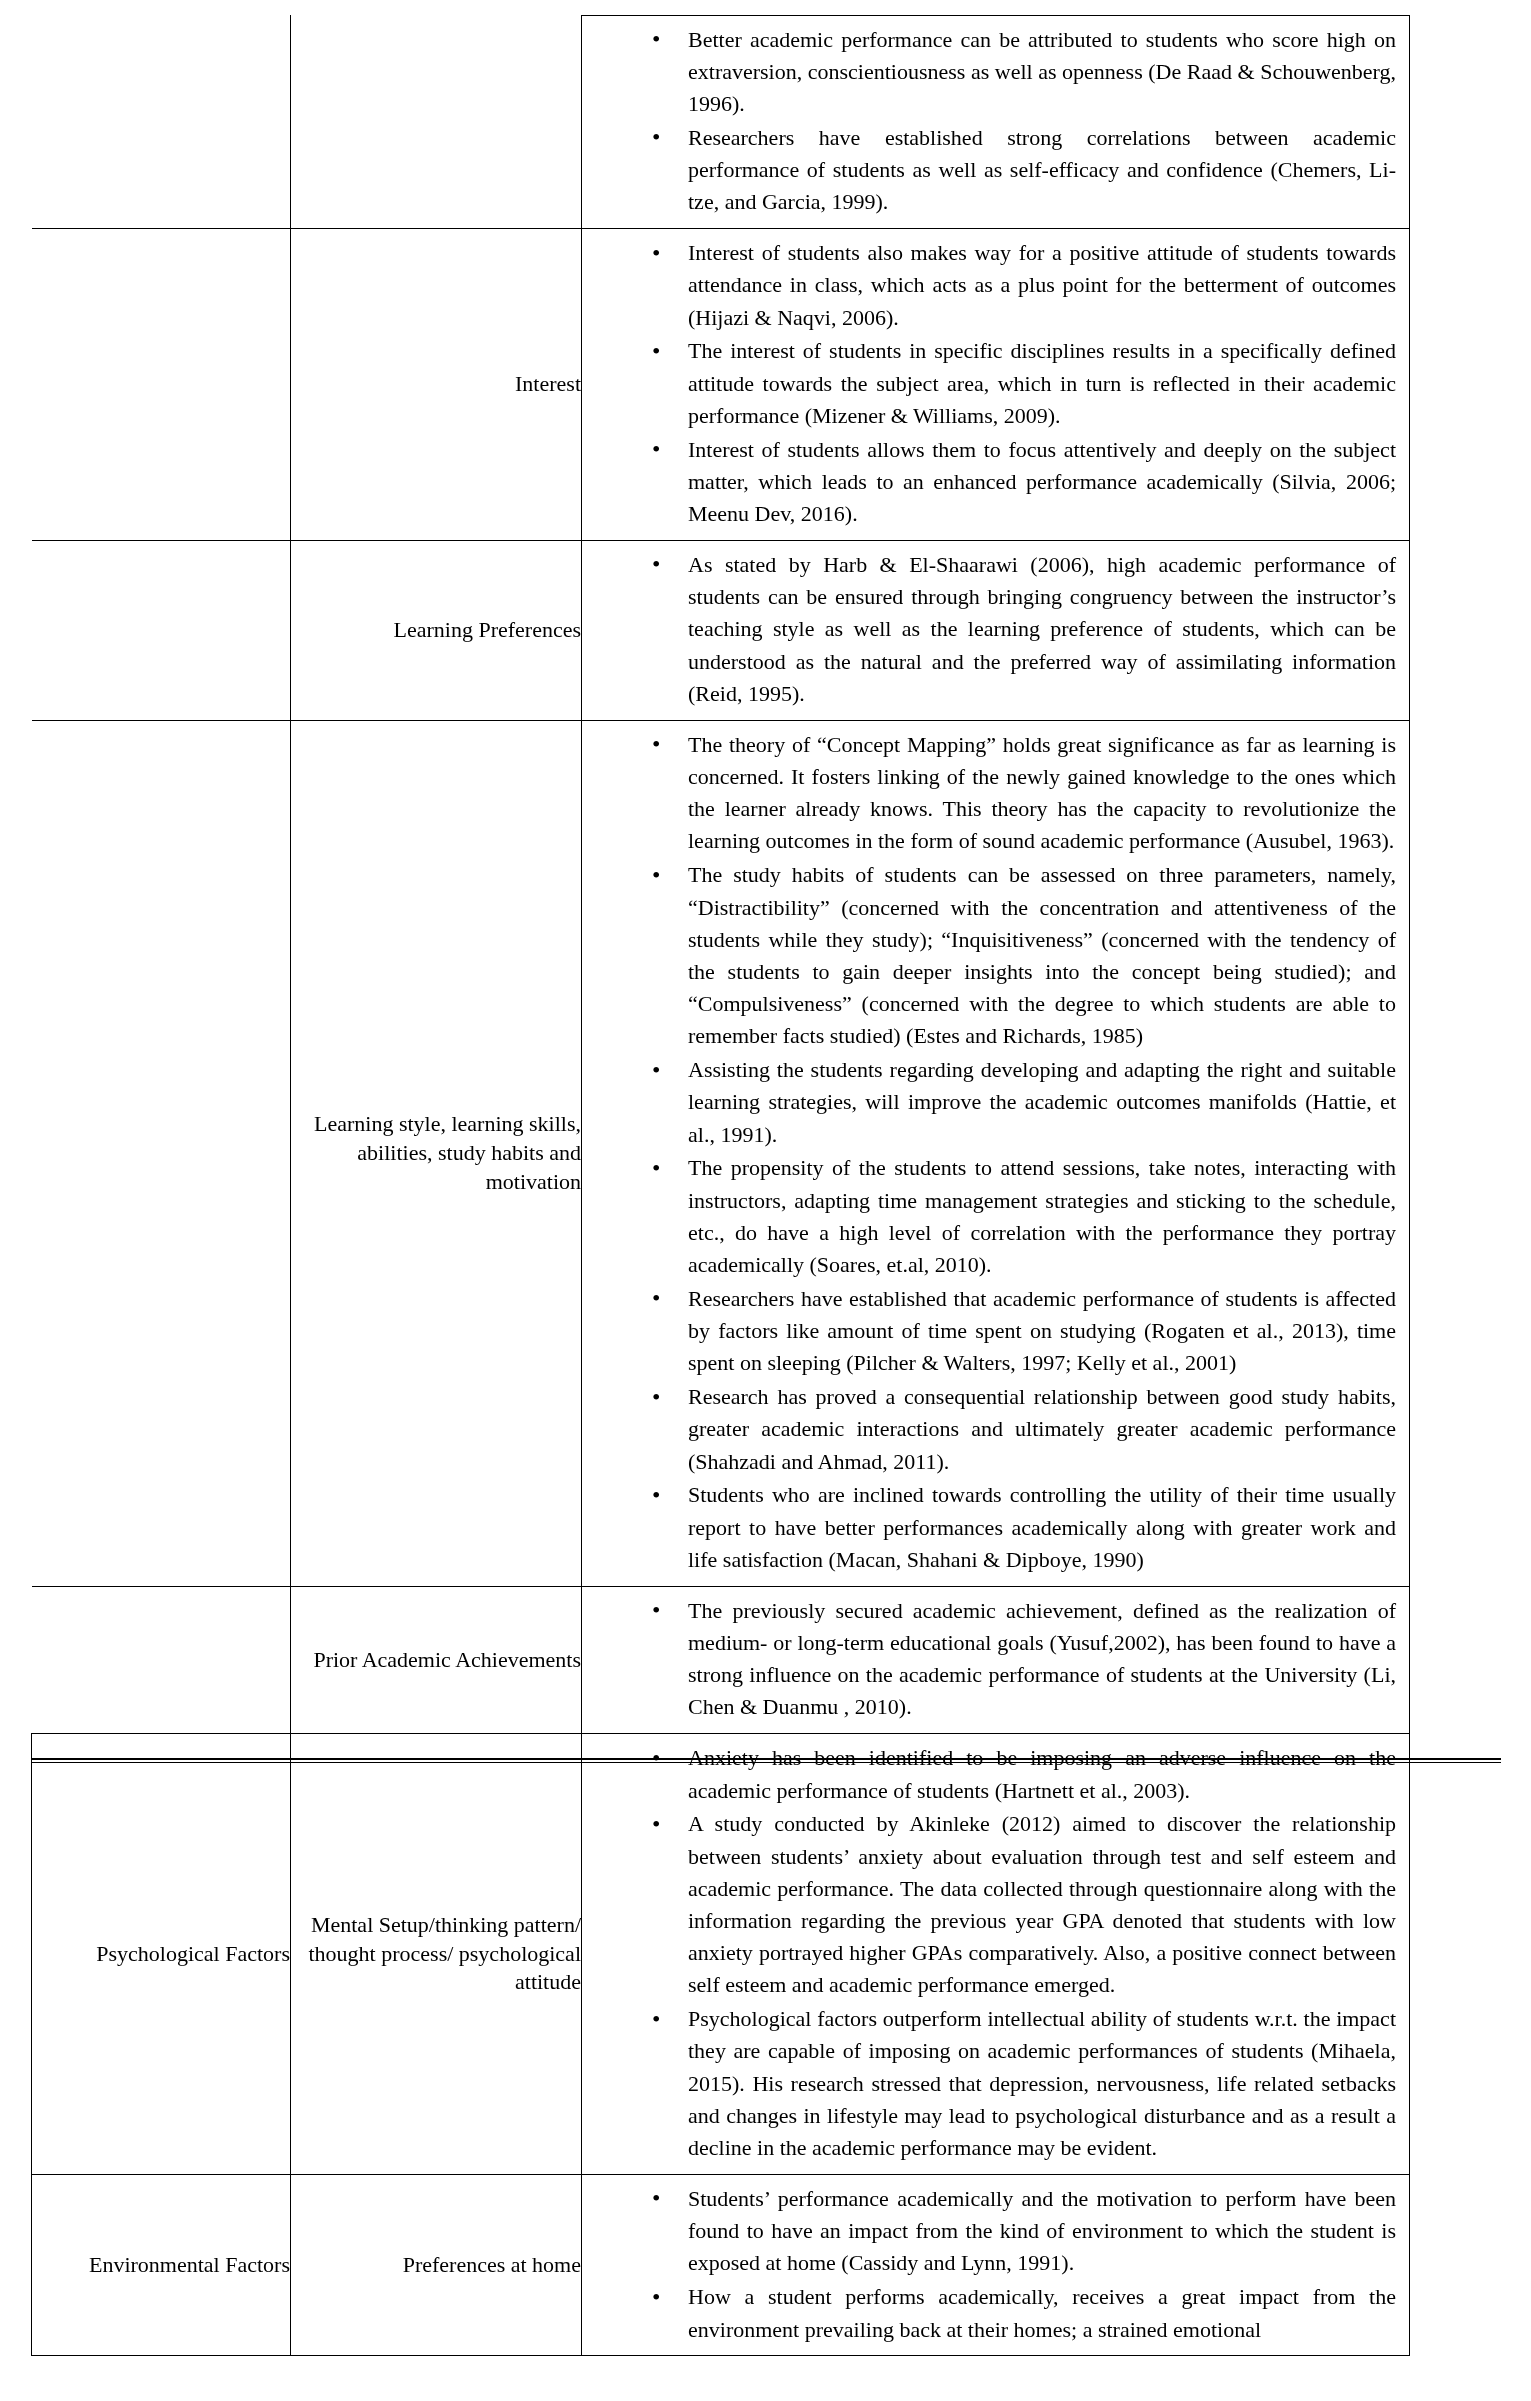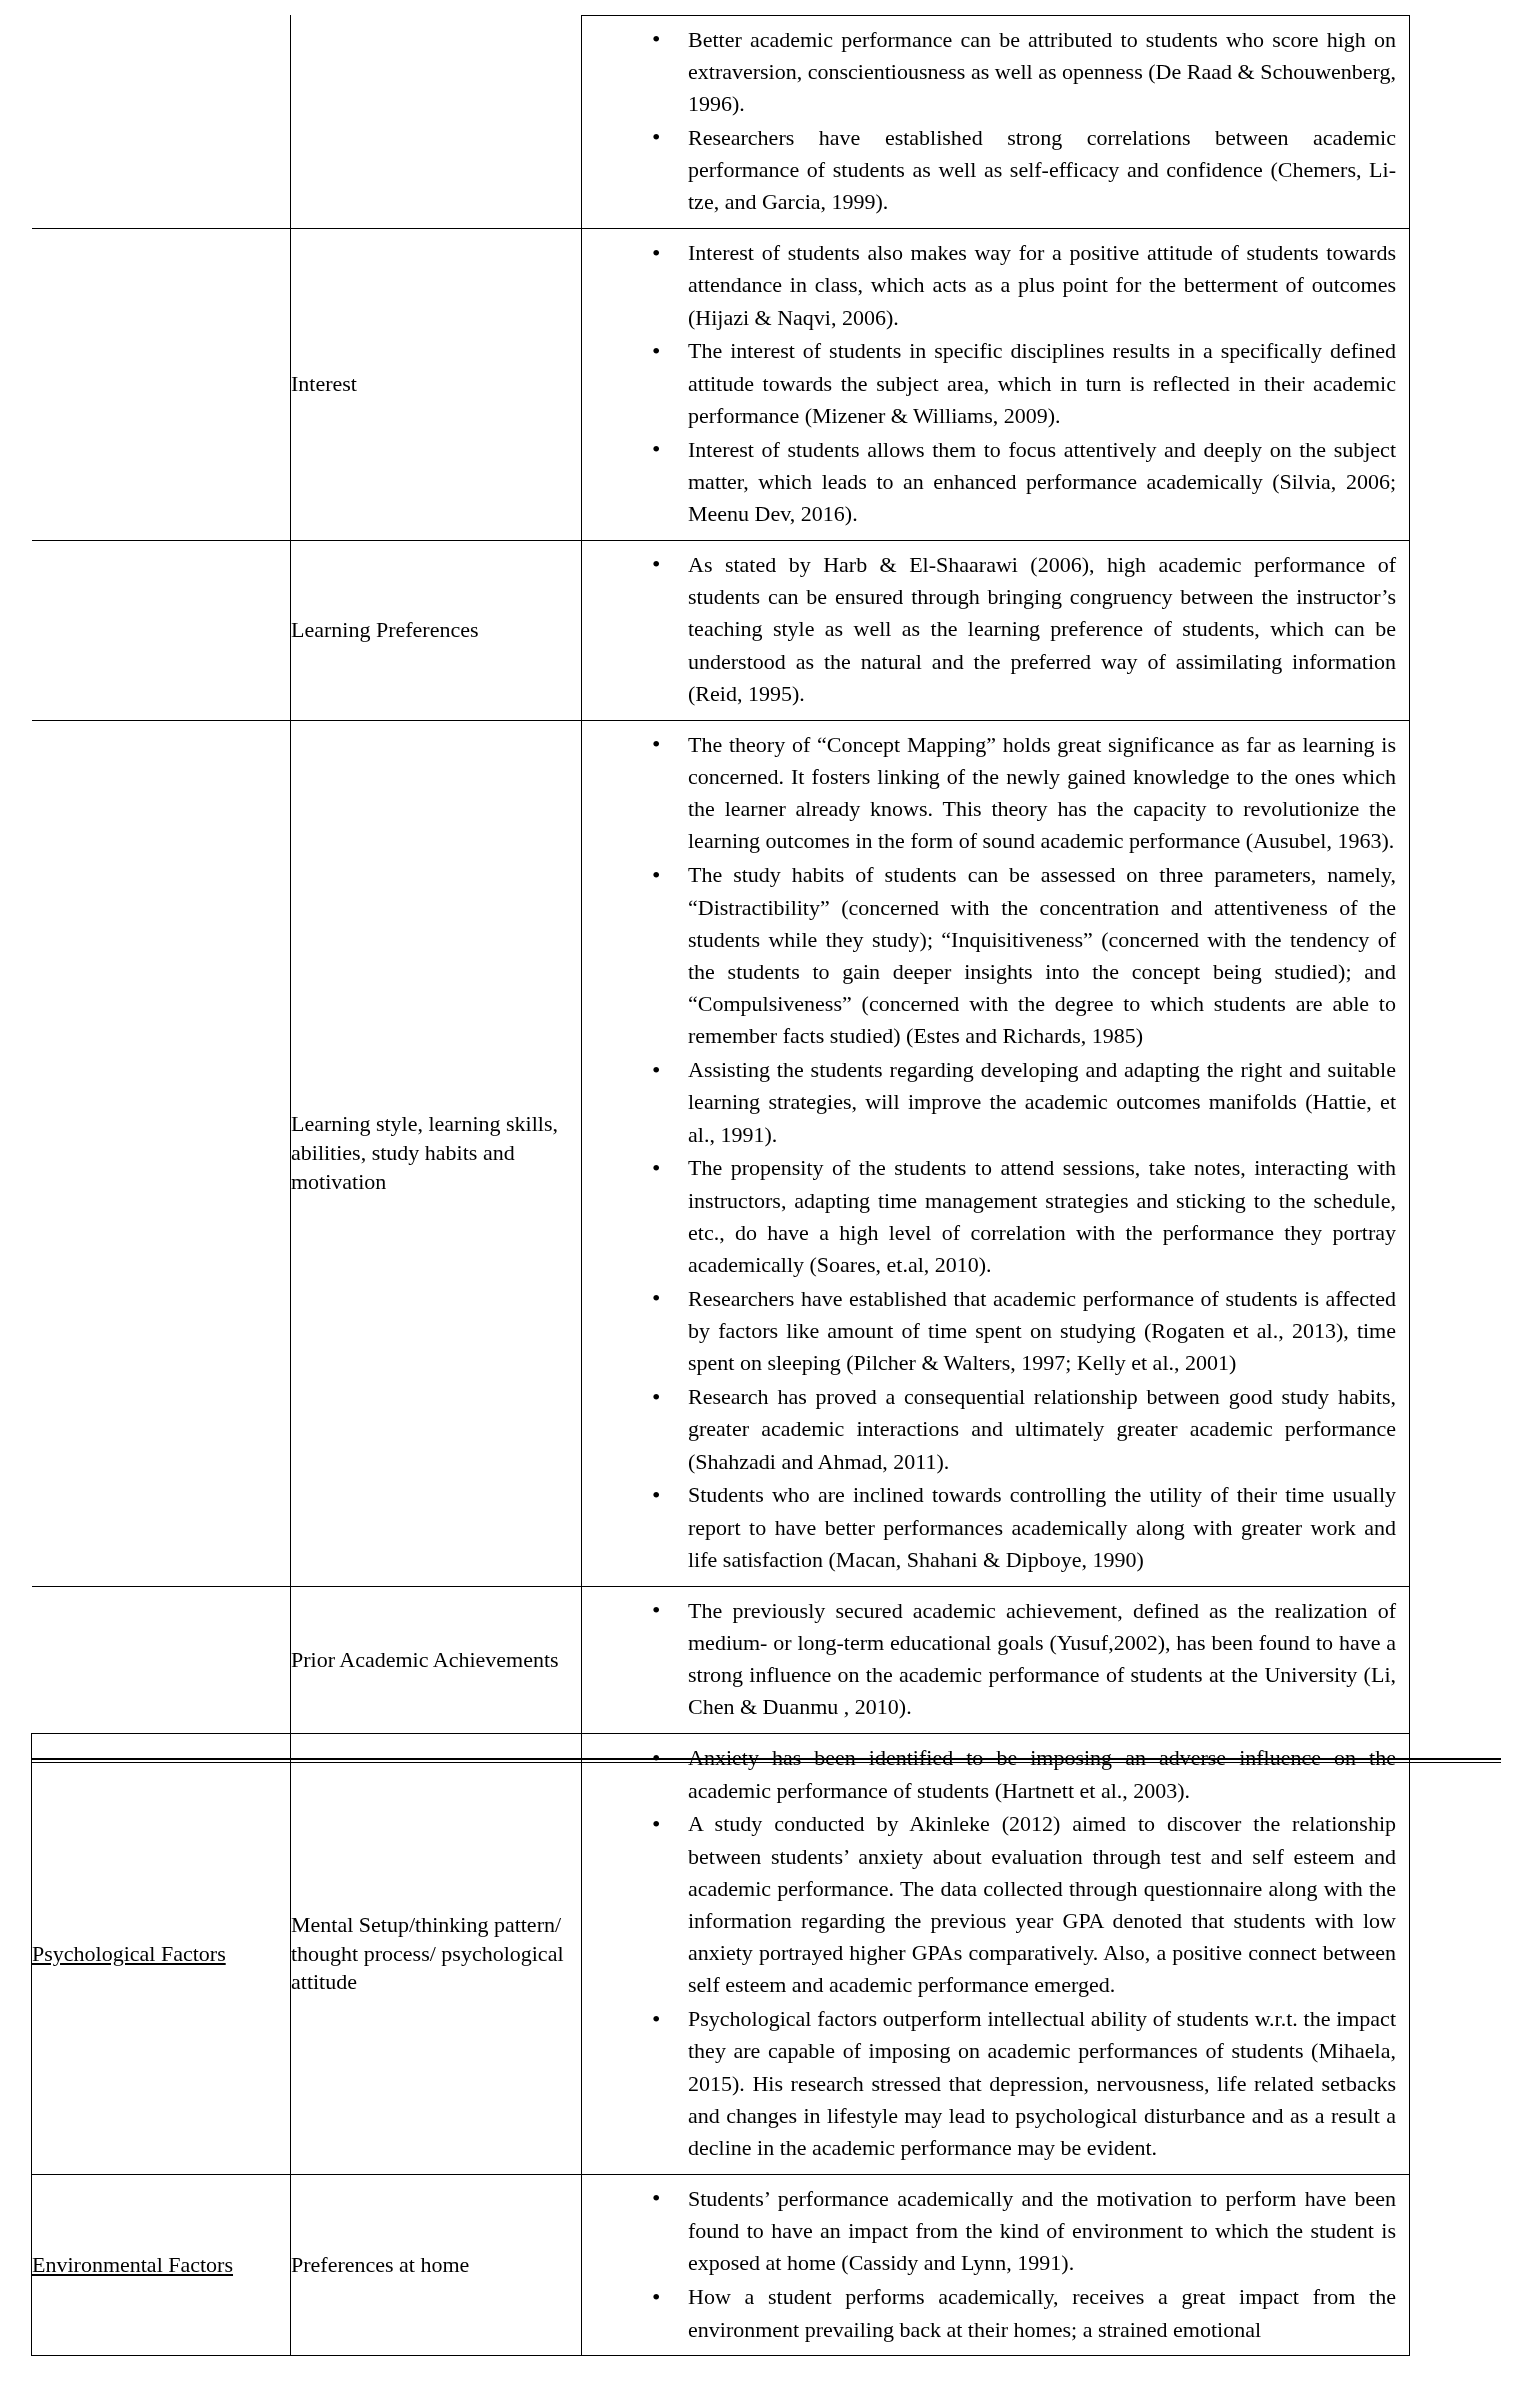--- a/index.html
+++ b/index.html
@@ -30,21 +30,21 @@
   table.factors col.c1 { width: 259px; }
   table.factors col.c2 { width: 291px; }
   table.factors col.c3 { width: 828px; }
 
   table.factors td {
     border: 1.3px solid #000000;
     vertical-align: middle;
     padding: 0;
   }
   td.cat, td.sub {
-    text-align: left;
+    text-align: right;
     font-size: 22px;
     line-height: 1.30;
     padding: 8px 11.3px;
   }
   td.find {
     vertical-align: top;
     padding: 0;
   }
   ul.findings {
     list-style: none;
@@ -68,21 +68,21 @@
     top: -1.6px;
     font-size: 24px;
     line-height: 1.465;
   }
   
   tr.cont td.cat, tr.cont td.sub {
     border-top: none;
   }
   tr.cont td.find { border-top: 1.3px solid #000000; }
   tr.cont td.cat, tr.cont td.sub { border-left: none; }
-  tr.first-left td.cat { border-left: 1.3px solid #000000; text-decoration: underline; }
+  tr.first-left td.cat { border-left: 1.3px solid #000000; }
 
   .blankcell { border-left: none !important; border-top: none !important; }
 
   .footer-rule {
     position: absolute;
     left: 31px;
     right: 31px;
     bottom: 37px;
     height: 0;
     border-top: 2.4px solid #000000;

